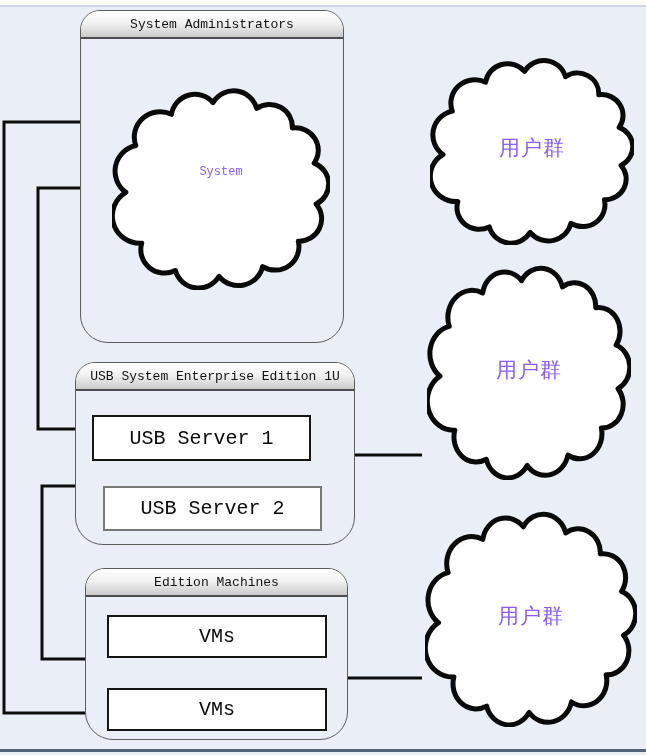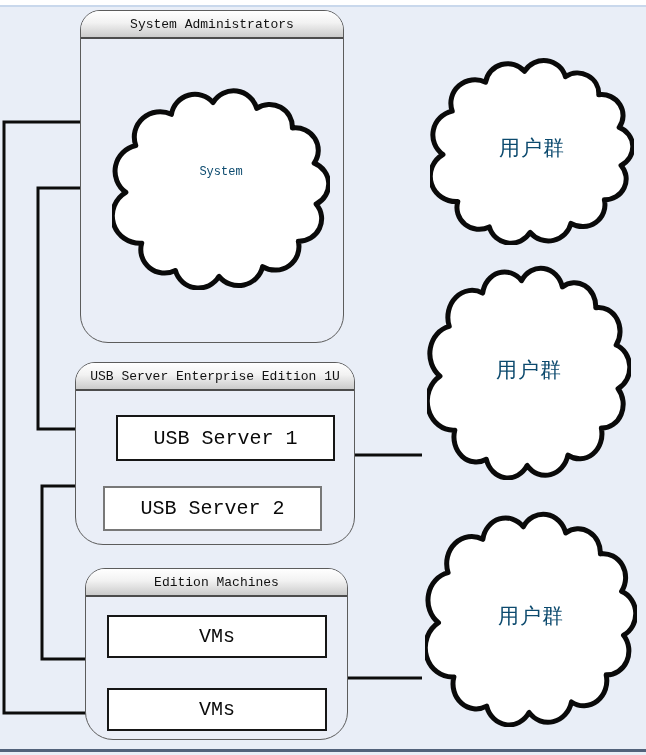--- a/index.html
+++ b/index.html
@@ -29,34 +29,34 @@
   #g-sysadmin { left:80px;  top:10px;  width:264px; height:333px; }
   #g-clients  { left:420px; top:4px;   width:223px; height:737px; }
   #g-usb      { left:75px;  top:362px; width:280px; height:183px; }
   #g-vm       { left:85px;  top:568px; width:263px; height:172px; }
   #g-clients .group-header { letter-spacing:2px; }
 
   
   .node { position:absolute; background:#ffffff; border:2px solid #161616; z-index:3;
           display:flex; align-items:center; justify-content:center;
           font-size:20px; color:#0a0a0a; box-sizing:border-box; }
-  #n-usb1 { left:116px; top:415px; width:219px; height:46px;text-align:center; }
+  #n-usb1 { left:92px; top:415px; width:219px; height:46px;text-align:center; }
   #n-usb2 { left:103px; top:486px; width:219px; height:45px; border-color:#787878; }
   #n-vm1  { left:107px; top:615px; width:220px; height:43px; }
   #n-vm2  { left:107px; top:688px; width:220px; height:43px; }
 
   
   .cloud { position:absolute; z-index:3; }
   .cloud svg { display:block; width:100%; height:100%; }
   #c-sys { left:112px; top:85px;  width:218px; height:205px; }
   #c-cl1 { left:430px; top:55px;  width:204px; height:190px; }
   #c-cl2 { left:427px; top:262px; width:204px; height:218px; }
   #c-cl3 { left:425px; top:508px; width:212px; height:219px; }
 
-  .cloud-label { position:absolute; z-index:4; text-align:center; color:#0c4a6e; }
+  .cloud-label { position:absolute; z-index:4; text-align:center; color:#8b5cf6; }
   #cl-sys  { left:131px; top:159px; width:180px; font-size:12px; line-height:26px; }
   #cl-cl1  { left:472px; top:137px; width:120px; font-size:21px; letter-spacing:1px; line-height:26px; }
   #cl-cl2  { left:469px; top:359px; width:120px; font-size:21px; letter-spacing:1px; line-height:26px; }
   #cl-cl3  { left:471px; top:605px; width:120px; font-size:21px; letter-spacing:1px; line-height:26px; }
 
   .defs-holder { position:absolute; width:0; height:0; overflow:hidden; }
 </style>
 </head>
 <body>
 
@@ -94,21 +94,21 @@
 
   <div class="group" id="g-sysadmin">
     <div class="group-header">
       <span>System Administrators</span>
     </div>
   </div>
 
 
   <div class="group" id="g-usb">
     <div class="group-header">
-      <span>USB Server Enterprise Edition 1U</span>
+      <span>USB System Enterprise Edition 1U</span>
     </div>
   </div>
 
   <div class="group" id="g-vm">
     <div class="group-header">
       <span>Edition Machines</span>
     </div>
   </div>
 
   <div class="cloud" id="c-sys">

